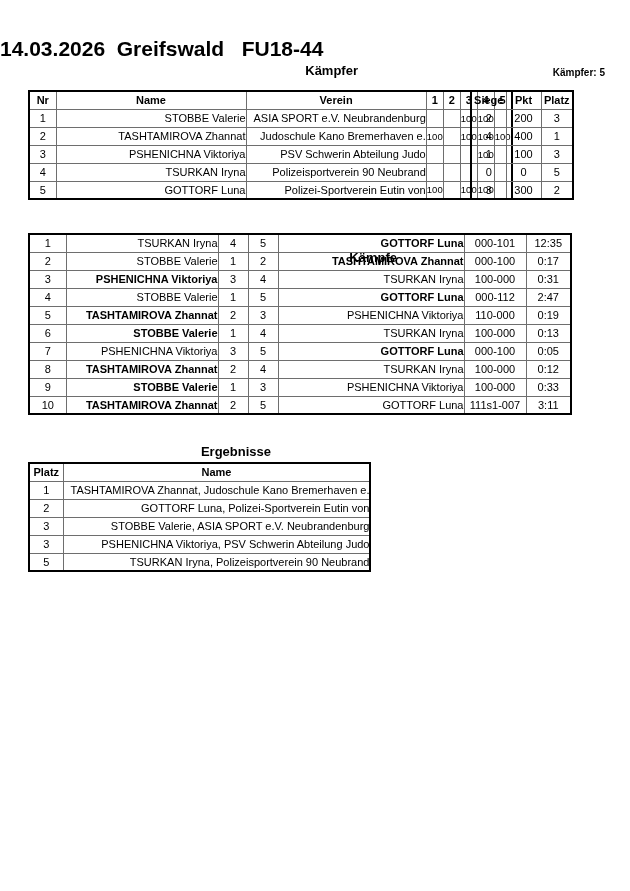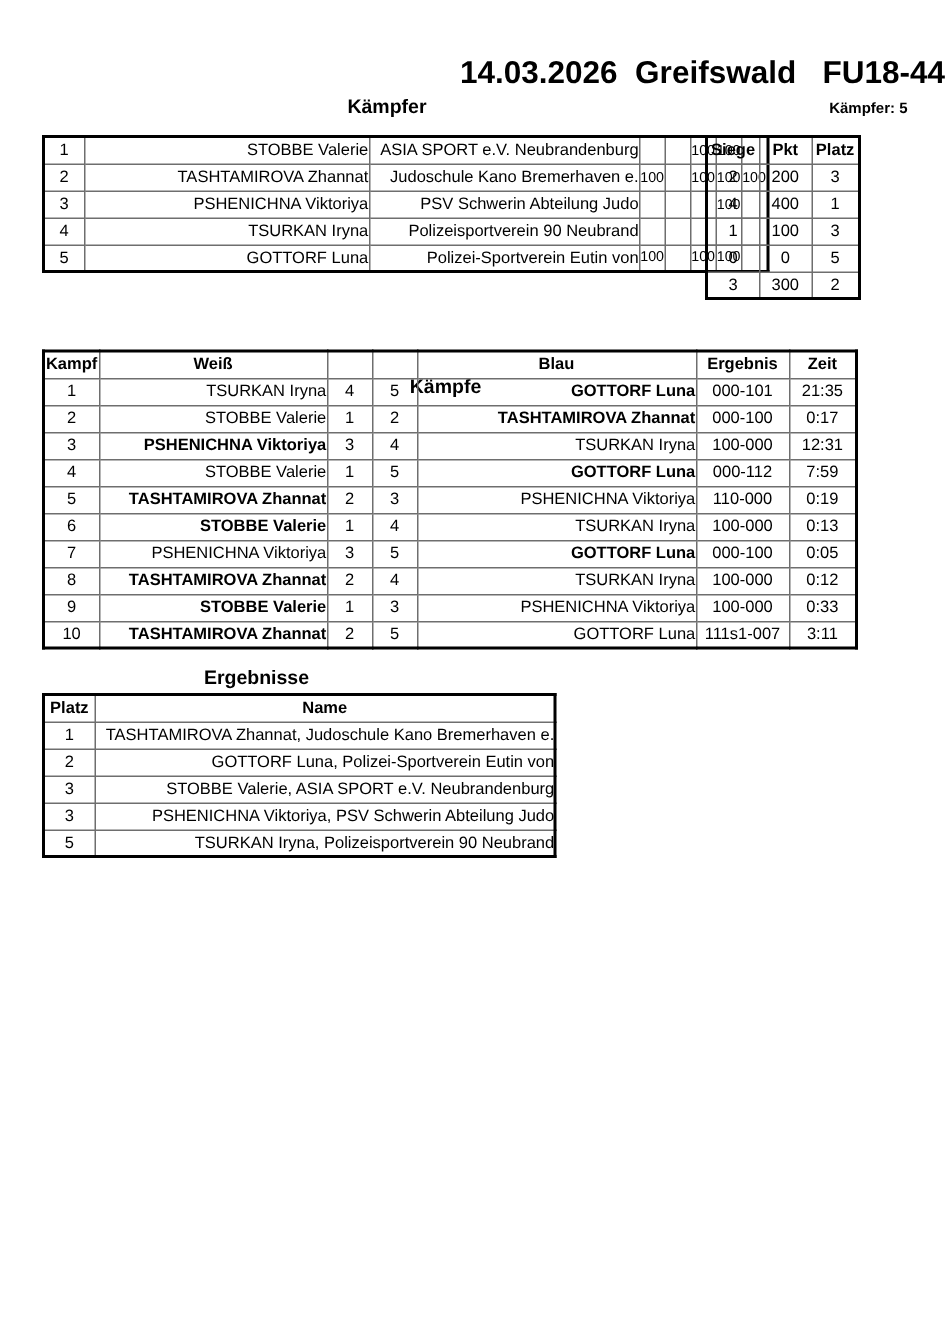--- a/index.html
+++ b/index.html
@@ -4,25 +4,25 @@
 <style>
   * { margin:0; padding:0; box-sizing:border-box; }
   html,body { background:#fff; }
   body {
     width:630px; height:891px; position:relative;
     font-family:"Liberation Sans", sans-serif; color:#000;
     overflow:hidden;
   }
   .title {
     position:absolute; top:37px; left:0; width:630px;
-    text-align:right; font-size:21px; font-weight:bold; white-space:pre;
+    text-align:left; font-size:21px; font-weight:bold; white-space:pre;
   }
   .heading {
     position:absolute; font-size:13px; font-weight:bold;
-    width:200px; text-align:center; white-space:nowrap;
+    width:200px; text-align:right; white-space:nowrap;
   }
   .h-kaempfer { top:63px; left:158px; }
   .h-kaempfe  { top:221px; left:197px;margin-top:29px; }
   .h-ergebnisse { top:444px; left:71px; }
   .count-label {
     position:absolute; top:67px; left:505px; width:100px;
     text-align:right; font-size:10px;font-weight:bold;
   }
   table {
     position:absolute; border-collapse:collapse; table-layout:fixed;
@@ -55,20 +55,30 @@
       <col style="width:27px">
       <col style="width:190px">
       <col style="width:138px">
       <col style="width:17px">
       <col style="width:17px">
       <col style="width:17px">
       <col style="width:17px">
       <col style="width:17px">
     </colgroup>
   <tbody>
+      <tr>
+    <th>Nr</th>
+    <th>Name</th>
+    <th>Verein</th>
+    <th>1</th>
+    <th>2</th>
+    <th>3</th>
+    <th>4</th>
+    <th>5</th>
+  </tr>
   <tr>
     <td>1</td>
     <td class="left">STOBBE Valerie</td>
     <td class="left">ASIA SPORT e.V. Neubrandenburg</td>
     <td class="grid-num"></td>
     <td class="grid-num"></td>
     <td class="grid-num">100</td>
     <td class="grid-num">100</td>
     <td class="grid-num"></td>
   </tr>
@@ -161,64 +171,55 @@
   <colgroup>
       <col style="width:37px">
       <col style="width:152px">
       <col style="width:30px">
       <col style="width:30px">
       <col style="width:186px">
       <col style="width:62px">
       <col style="width:45px">
     </colgroup>
   <tbody>
-      <tr>
-    <th>Kampf</th>
-    <th>Weiß</th>
-    <th></th>
-    <th></th>
-    <th>Blau</th>
-    <th>Ergebnis</th>
-    <th>Zeit</th>
-  </tr>
   <tr>
     <td>1</td>
     <td class="left">TSURKAN Iryna</td>
     <td>4</td>
     <td>5</td>
     <td class="left b">GOTTORF Luna</td>
     <td>000-101</td>
-    <td>21:35</td>
+    <td>12:35</td>
   </tr>
   <tr>
     <td>2</td>
     <td class="left">STOBBE Valerie</td>
     <td>1</td>
     <td>2</td>
     <td class="left b">TASHTAMIROVA Zhannat</td>
     <td>000-100</td>
     <td>0:17</td>
   </tr>
   <tr>
     <td>3</td>
     <td class="left b">PSHENICHNA Viktoriya</td>
     <td>3</td>
     <td>4</td>
     <td class="left">TSURKAN Iryna</td>
     <td>100-000</td>
-    <td>12:31</td>
+    <td>0:31</td>
   </tr>
   <tr>
     <td>4</td>
     <td class="left">STOBBE Valerie</td>
     <td>1</td>
     <td>5</td>
     <td class="left b">GOTTORF Luna</td>
     <td>000-112</td>
-    <td>7:59</td>
+    <td>2:47</td>
   </tr>
   <tr>
     <td>5</td>
     <td class="left b">TASHTAMIROVA Zhannat</td>
     <td>2</td>
     <td>3</td>
     <td class="left">PSHENICHNA Viktoriya</td>
     <td>110-000</td>
     <td>0:19</td>
   </tr>

